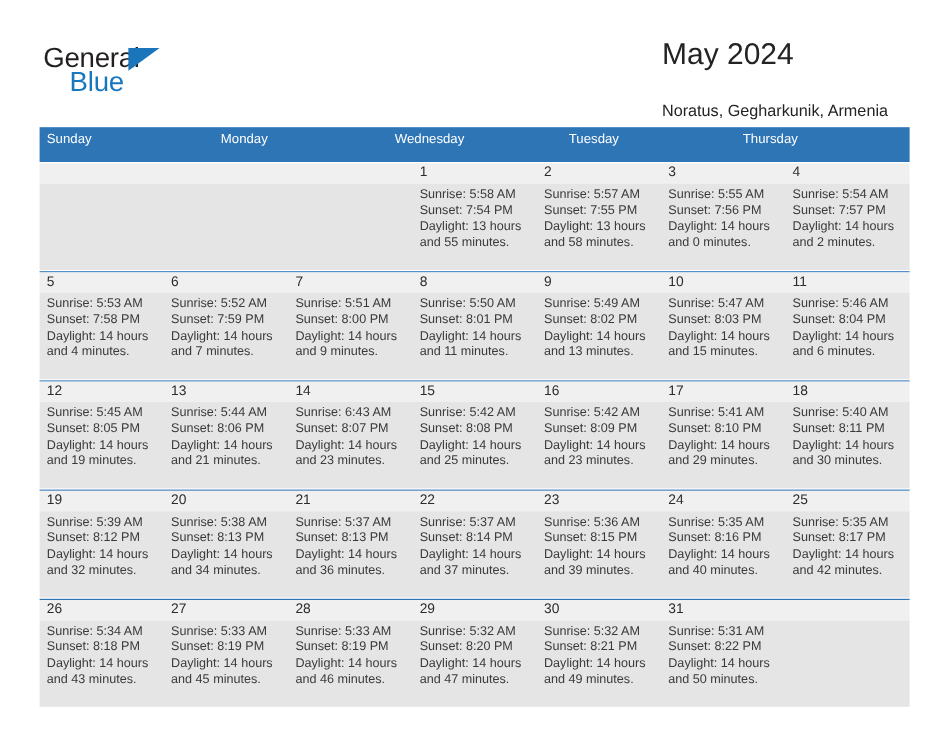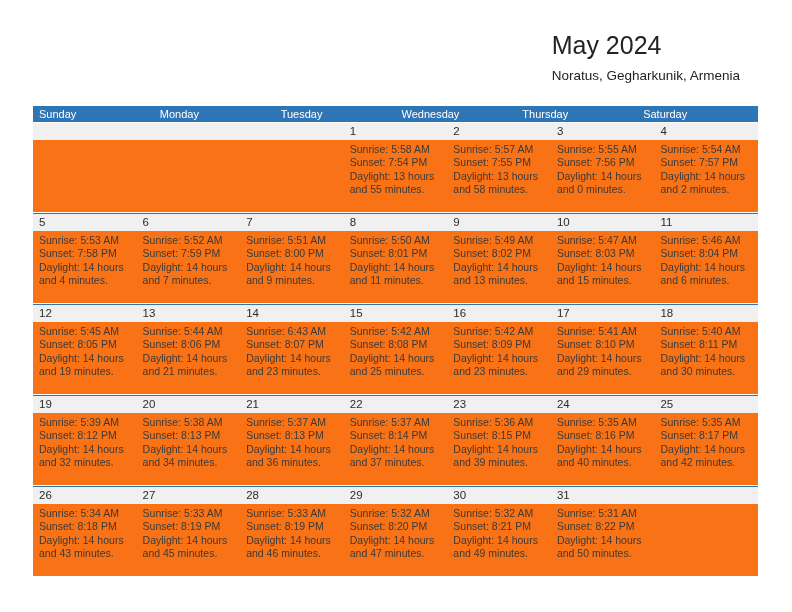--- a/index.html
+++ b/index.html
@@ -74,36 +74,35 @@
     font-size: 25px;
     color: #232323;
     line-height: 30px;
     white-space: nowrap;
     font-weight: normal;
   }
   .cal-subtitle {
     font-size: 13.5px;
     color: #232323;
     line-height: 20px;
-    margin-top: 6px;
+    margin-top: 23px;
     white-space: nowrap;
   }
 
   
   .calendar {
     position: absolute;
     left: 33px;
     top: 106px;
     width: 725px;
   }
   .dow-row {
     display: flex;
     background: #2e75b6;
-    height: 16px;
-    align-items: center;
+    height: 29px;
   }
   .dow-cell {
     flex: 1 1 0;
     color: #ffffff;
     font-size: 11px;
     line-height: 20px;
     padding-left: 6px;
     box-sizing: border-box;
     white-space: nowrap;
   }
@@ -128,57 +127,61 @@
     padding-left: 6px;
     box-sizing: border-box;
     color: #2b2b2b;
   }
   .num-cell.empty {
     color: transparent;
   }
   .body-band {
     display: flex;
     height: 72px;
-    background: #f97316;
+    background: #e5e5e5;
   }
   .body-cell {
     flex: 1 1 0;
     padding: 3px 5px 0 6px;
     box-sizing: border-box;
   }
   .body-line {
     font-size: 10.5px;
     line-height: 13.4px;
     color: #3a3a3a;
     white-space: nowrap;
   }
 </style>
 </head>
 <body>
 
 <div class="page">
 
   <div class="top-bar">
 
+    <div class="logo">
+      <span class="logo-general">General</span>
+      <span class="logo-triangle"></span>
+      <span class="logo-blue">Blue</span>
+    </div>
 
     <div class="title-block">
       <div class="cal-title">May 2024</div>
       <div class="cal-subtitle">Noratus, Gegharkunik, Armenia</div>
     </div>
 
   </div>
 
   <div class="calendar">
     <div class="dow-row" id="dow-row">
         <div class="dow-cell">Sunday</div>
         <div class="dow-cell">Monday</div>
+        <div class="dow-cell">Wednesday</div>
         <div class="dow-cell">Tuesday</div>
-        <div class="dow-cell">Wednesday</div>
         <div class="dow-cell">Thursday</div>
-        <div class="dow-cell">Saturday</div>
       </div>
     <div id="weeks-container">
         <div class="week-row">
           <div class="num-band">
             <div class="num-cell empty"></div>
             <div class="num-cell empty"></div>
             <div class="num-cell empty"></div>
             <div class="num-cell">1</div>
             <div class="num-cell">2</div>
             <div class="num-cell">3</div>

